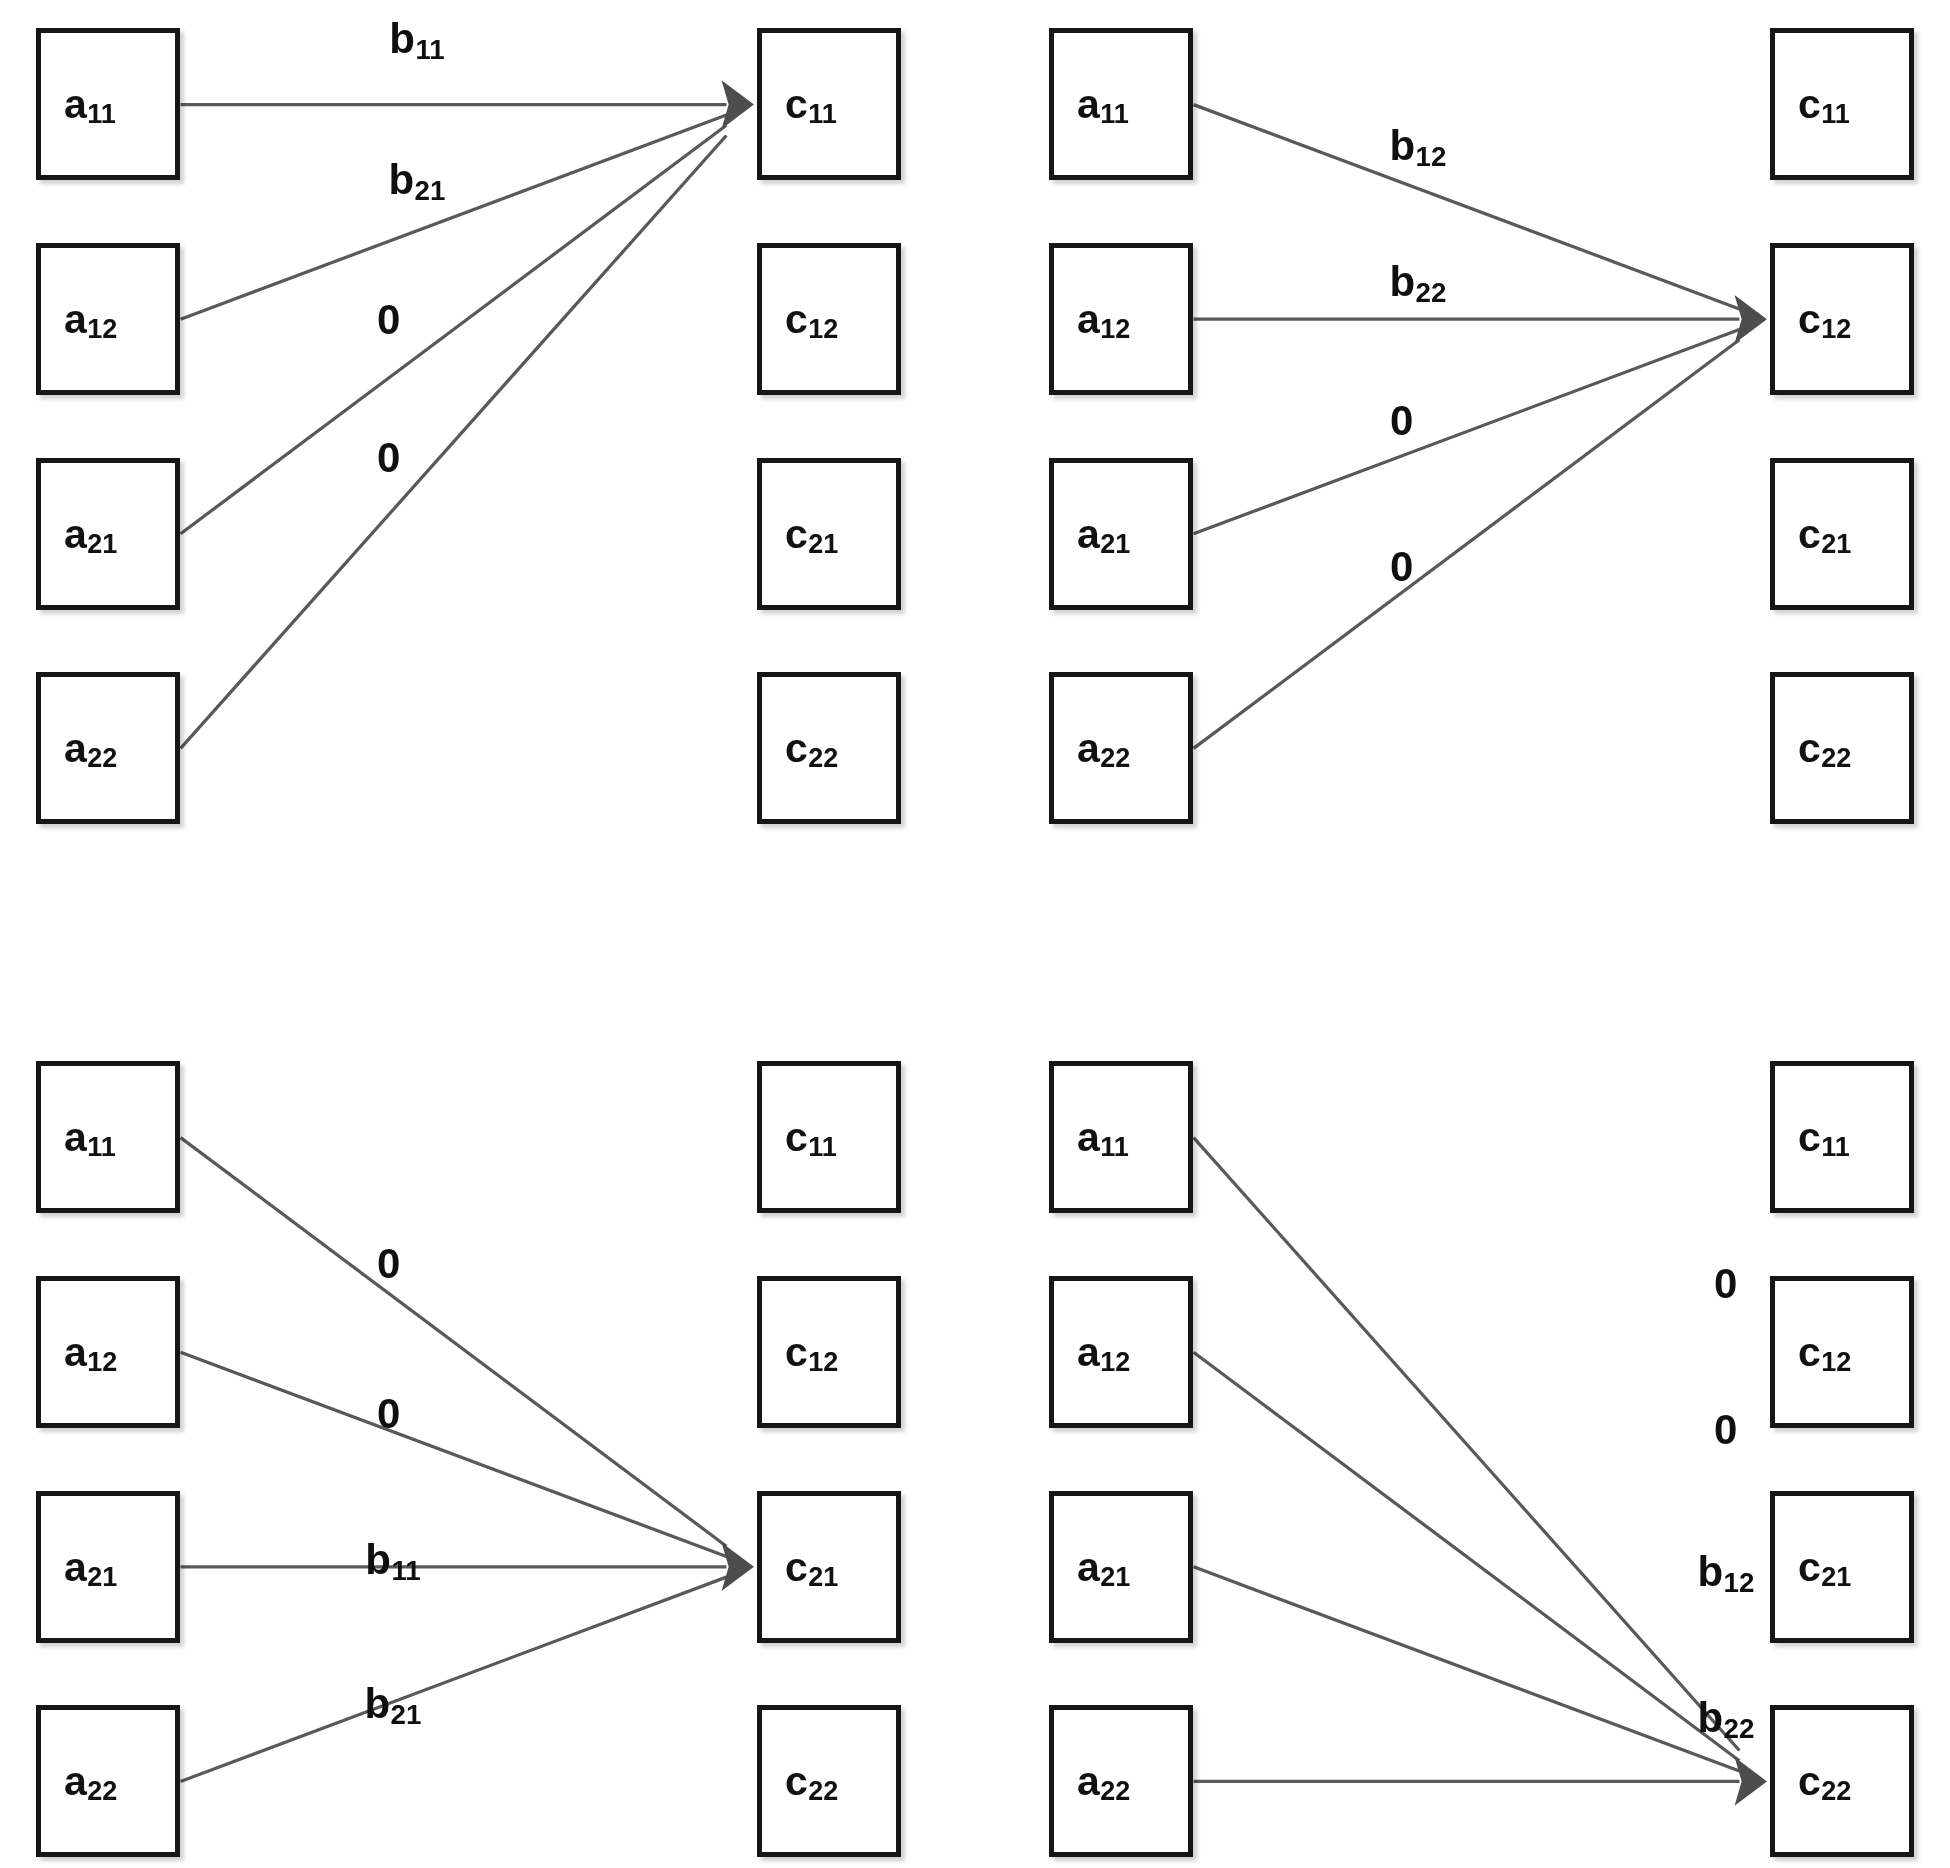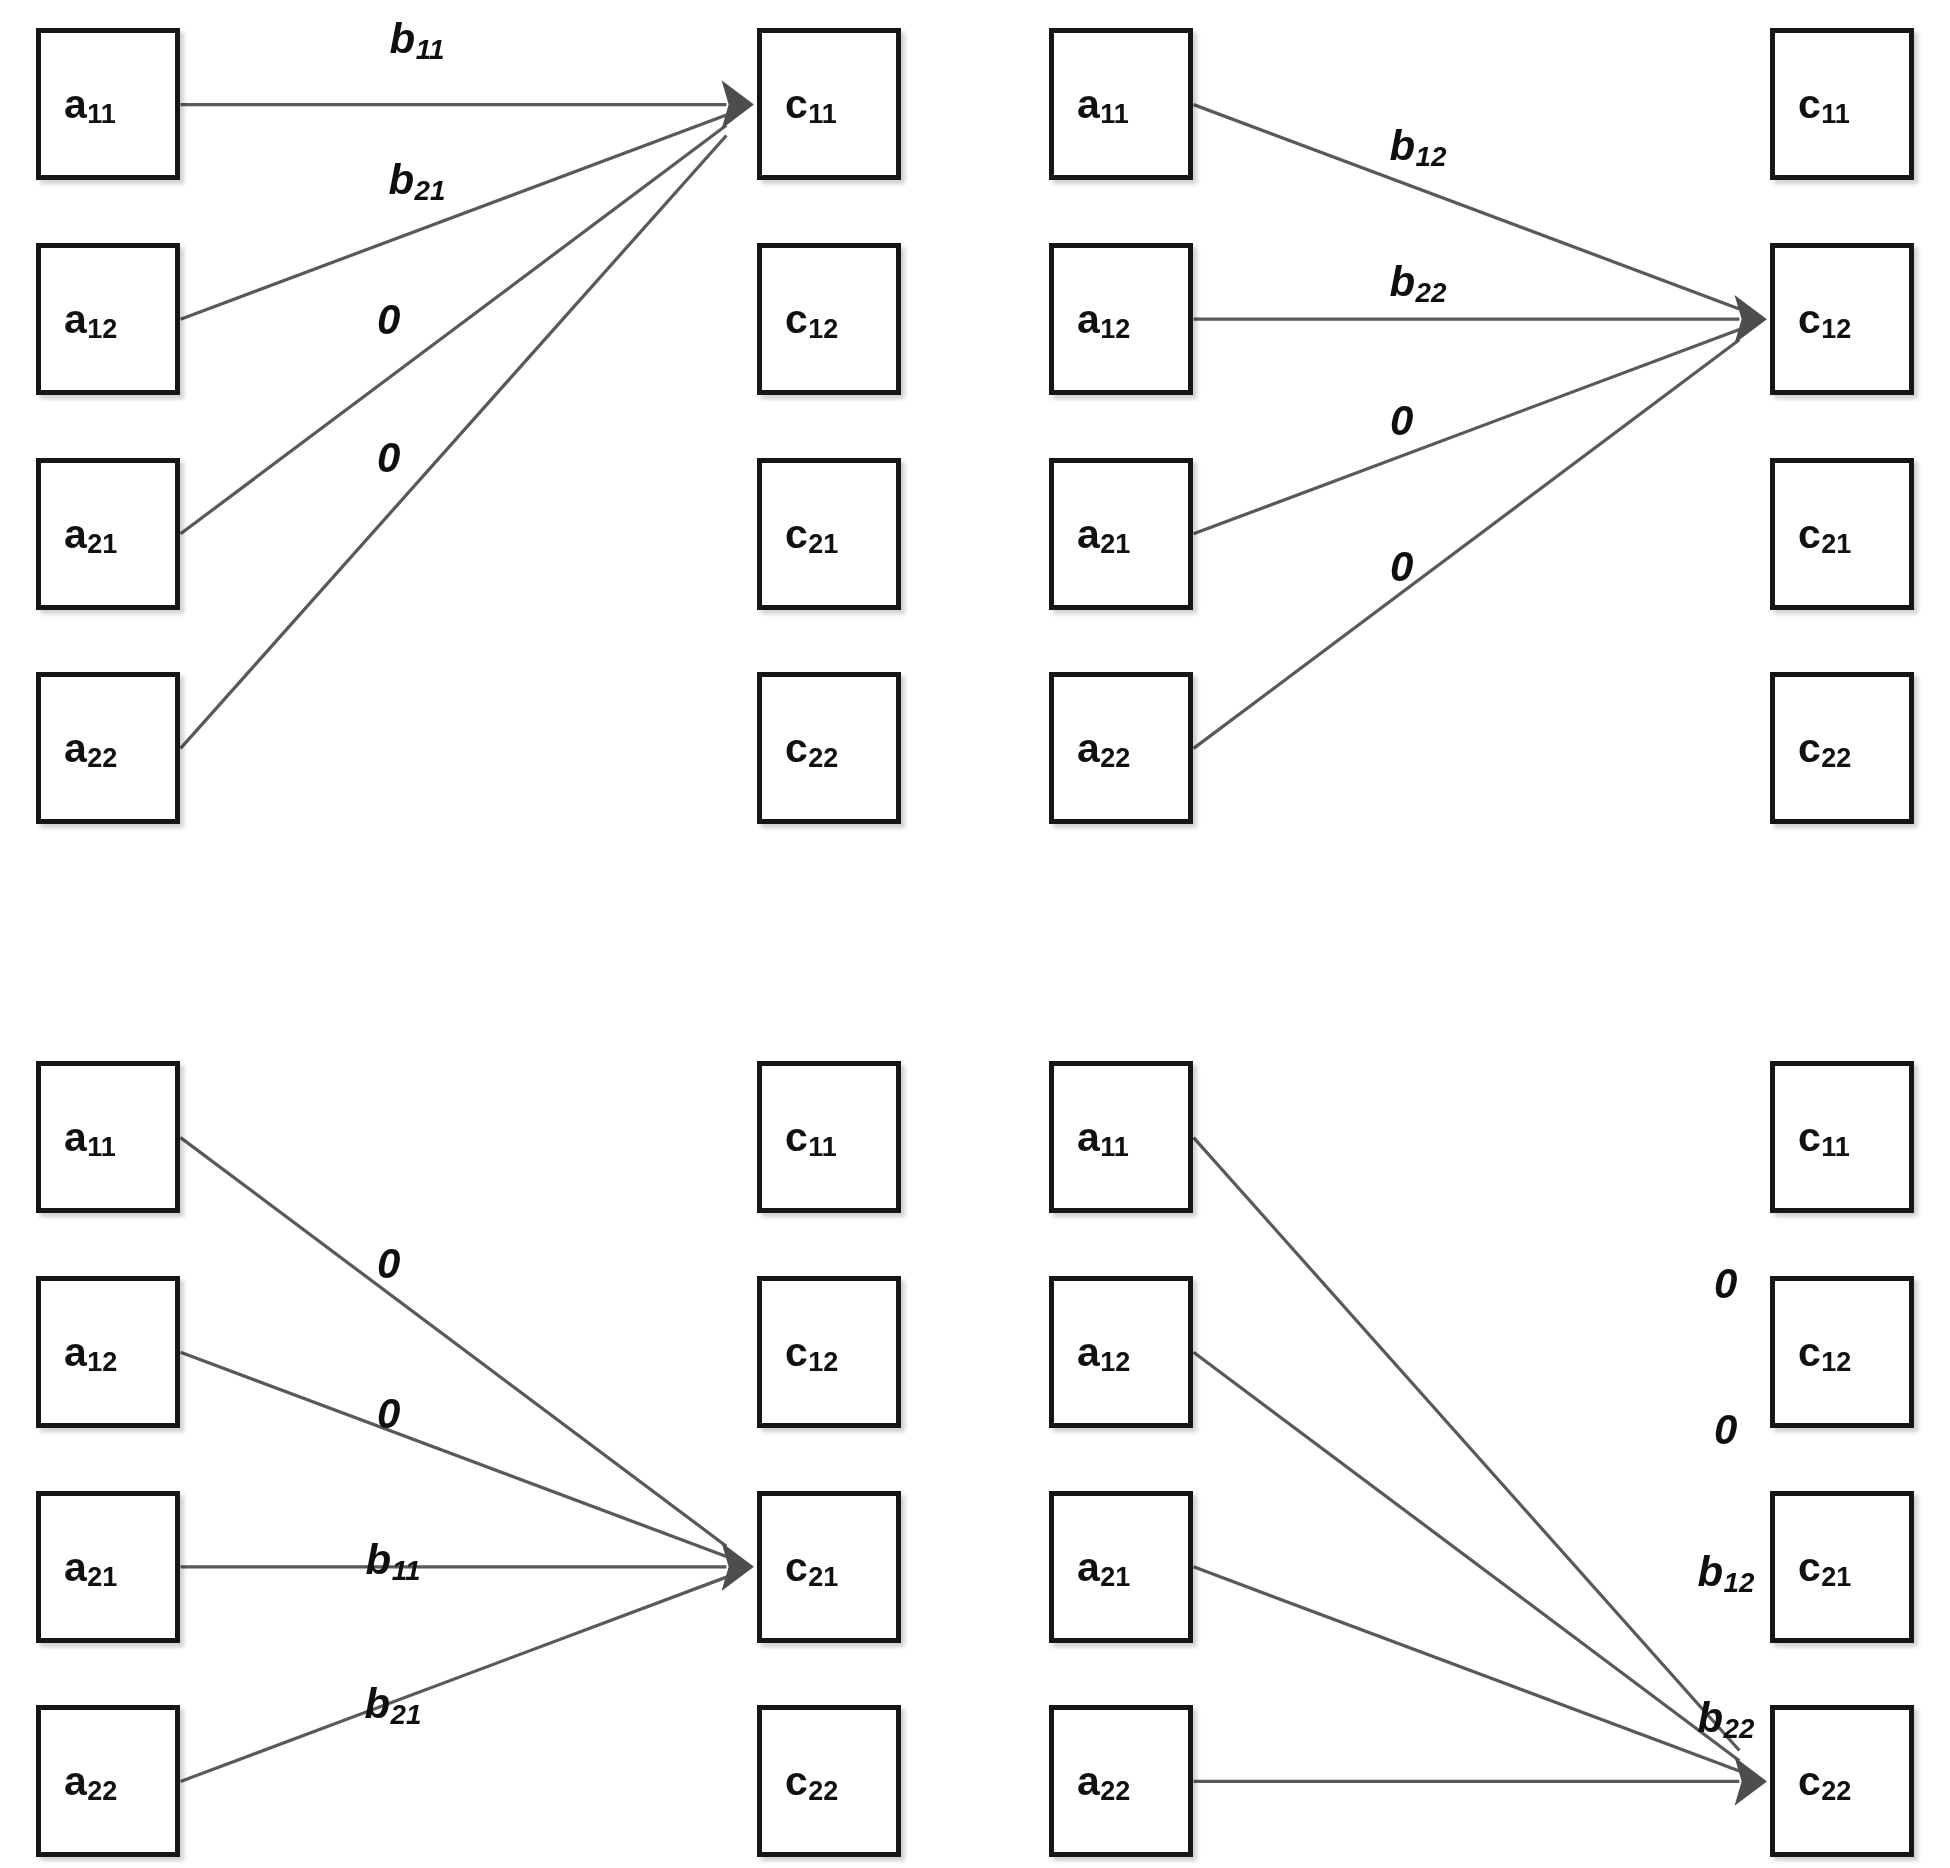--- a/index.html
+++ b/index.html
@@ -74,21 +74,20 @@
     position: absolute;
     font-family: "Liberation Sans", sans-serif;
     font-weight: bold;
     font-size: 42px;
     color: #0f0f0f;
     line-height: 1;
     white-space: nowrap;
     z-index: 4;
     transform: translate(-50%, -50%);
     letter-spacing: 0.4px;
-    font-style: italic;
   }
 
   .edge-label sub {
     font-size: 0.66em;
     font-weight: bold;
     vertical-align: baseline;
     position: relative;
     top: 0.22em;
     letter-spacing: 0px;
   }

